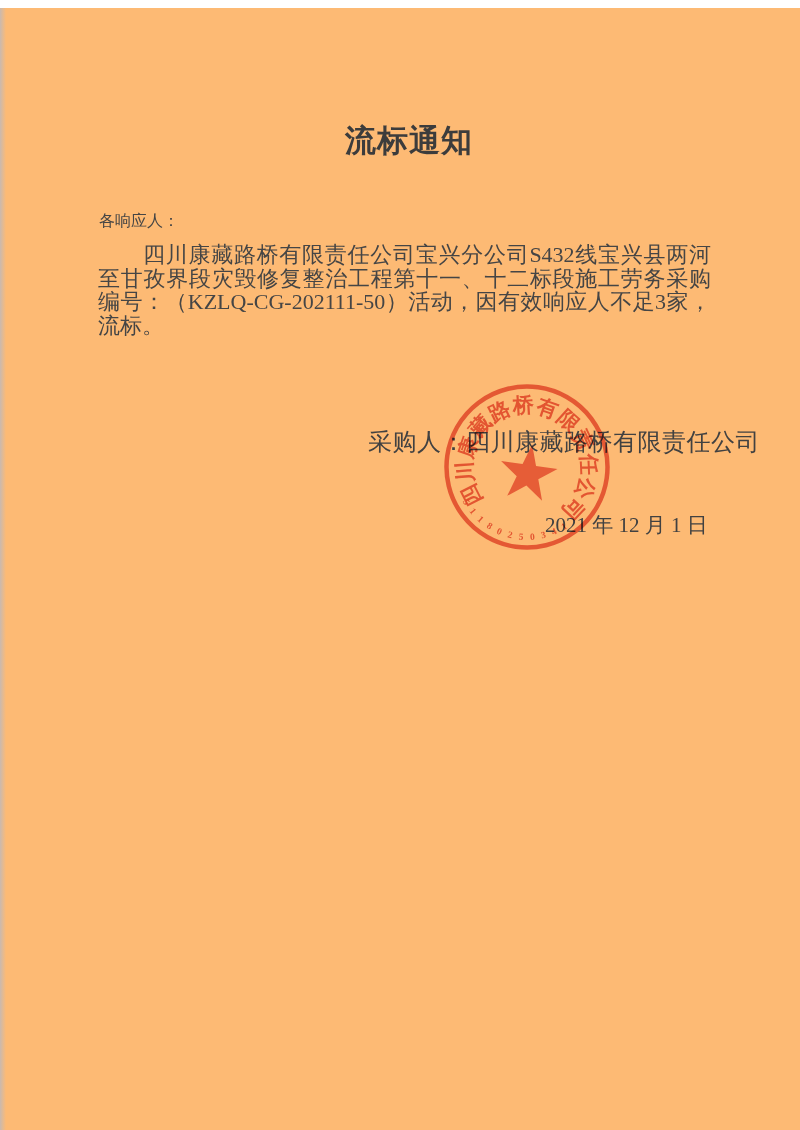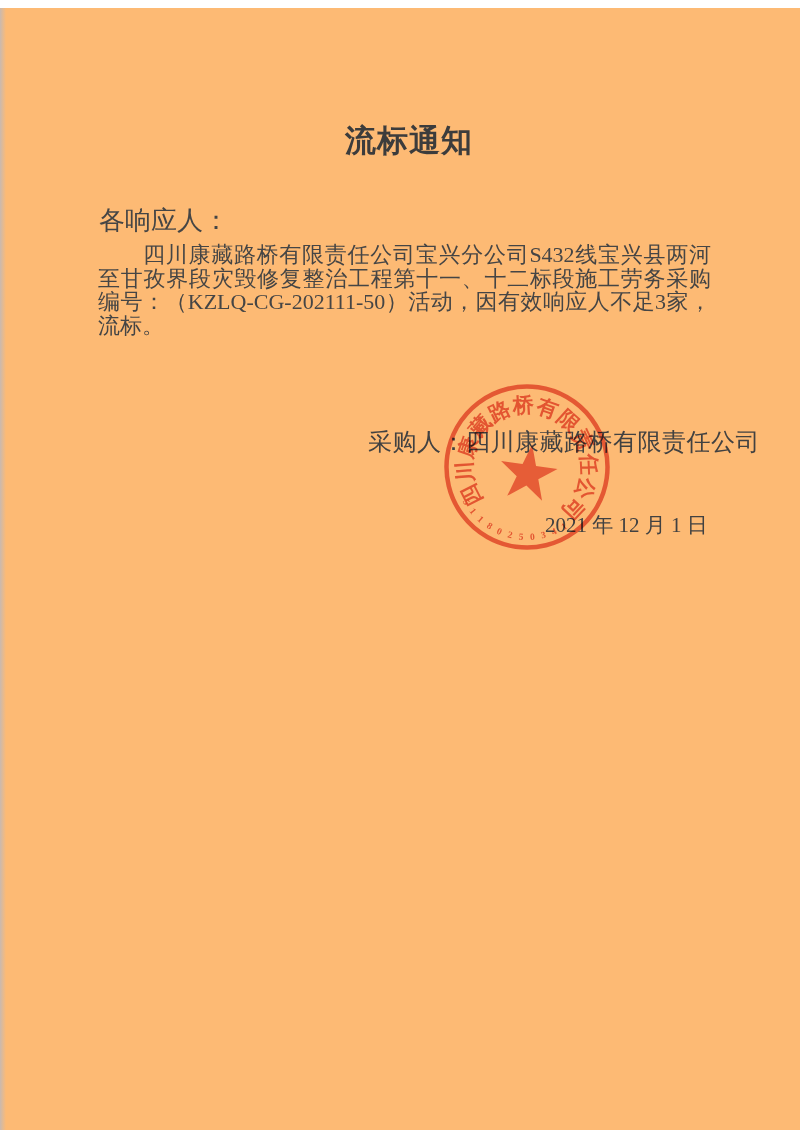--- a/index.html
+++ b/index.html
@@ -26,21 +26,21 @@
     position: absolute; left: 0; right: 0; top: 120px;
     text-align: center;
     padding-left: 18px;
     font-size: 31px;
     font-weight: bold;
     color: #3c3c3c;
     letter-spacing: 1px;
   }
   .salutation {
     position: absolute; left: 99px; top: 208px;
-    font-size: 26px;
+    font-size: 16px;
     line-height: 26px;
   }
   .body-block {
     position: absolute; left: 98px; top: 243px; width: 613px;
   }
   .body-line {
     font-size: 22px;
     line-height: 23.5px;
     height: 23.5px;
     overflow: hidden;

